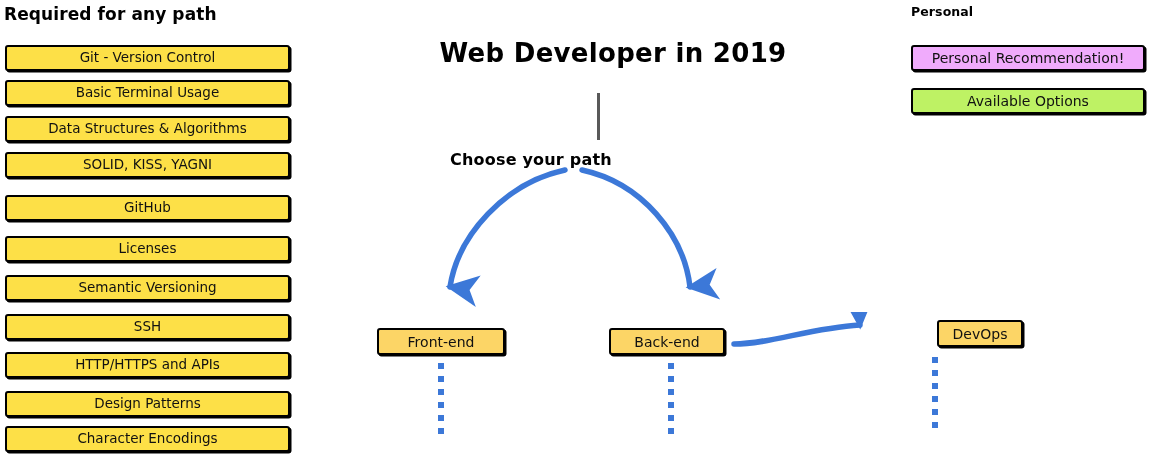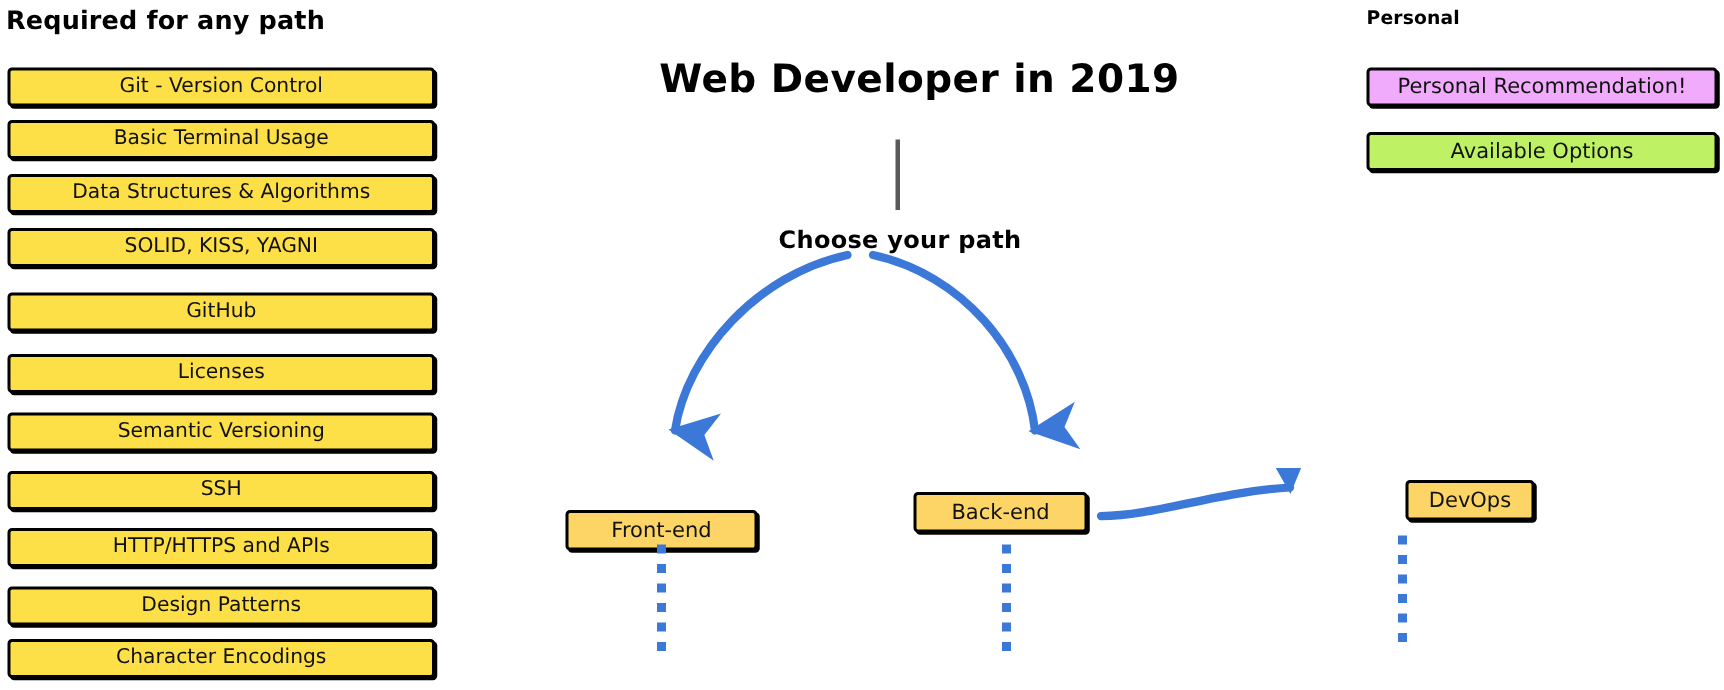--- a/index.html
+++ b/index.html
@@ -69,21 +69,20 @@
     top: 93px;
     width: 3px;
     height: 47px;
     background: #595959;
   }
   #choose-label {
     position: absolute;
     left: 450px;
     top: 150px;
     width: 300px;
-    text-align: center;
     font-size: 16px;
     font-weight: bold;
     letter-spacing: .2px;
     white-space: nowrap;
   }
 
   #fork-svg {
     position: absolute;
     left: 410px;
     top: 165px;
@@ -97,21 +96,21 @@
     width: 160px;
     height: 48px;
   }
 
   .path-node {
     height: 27px;
     background: #FCD566;
     font-size: 14px;
     color: #111111;
   }
-  #node-frontend { left: 377px; top: 340px; width: 128px; }
+  #node-frontend { left: 377px; top: 328px; width: 128px; }
   #node-backend  { left: 609px; top: 328px; width: 116px; }
   #node-devops   { left: 901px; top: 320px; width: 86px; margin-left: 36px; }
 
   .dots {
     position: absolute;
     width: 7px;
   }
   .dots i {
     display: block;
     width: 6px;

